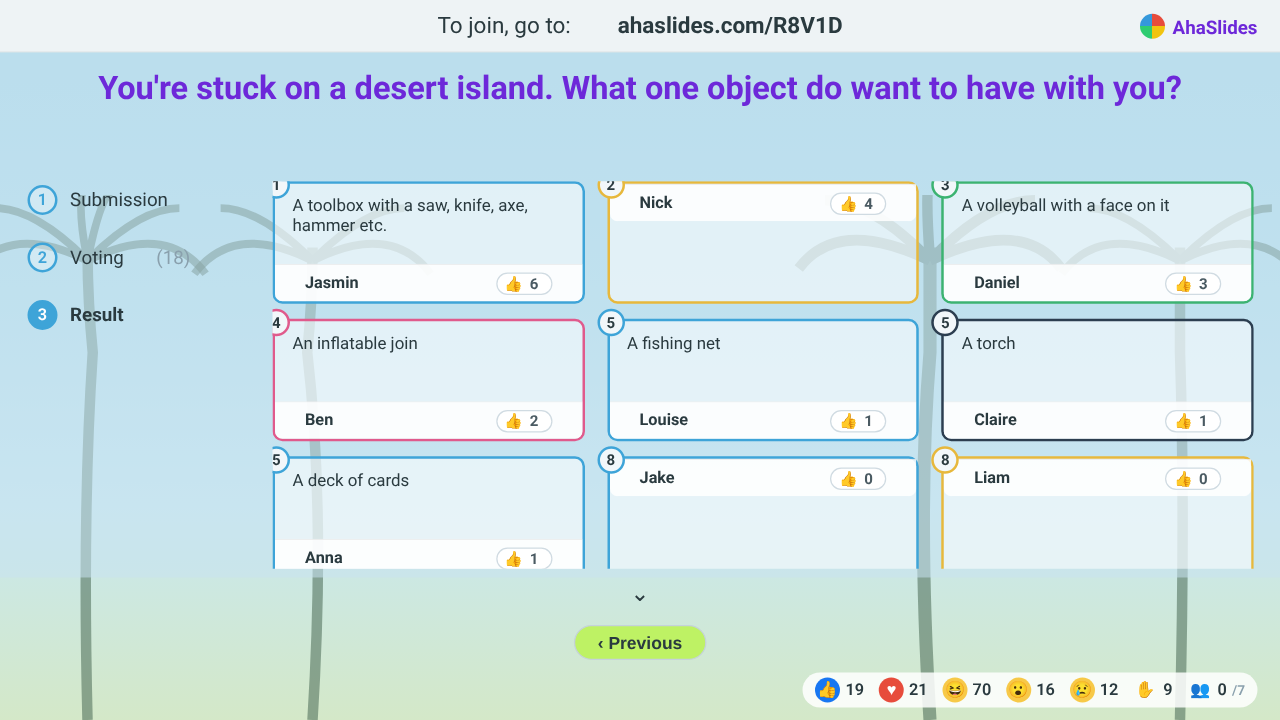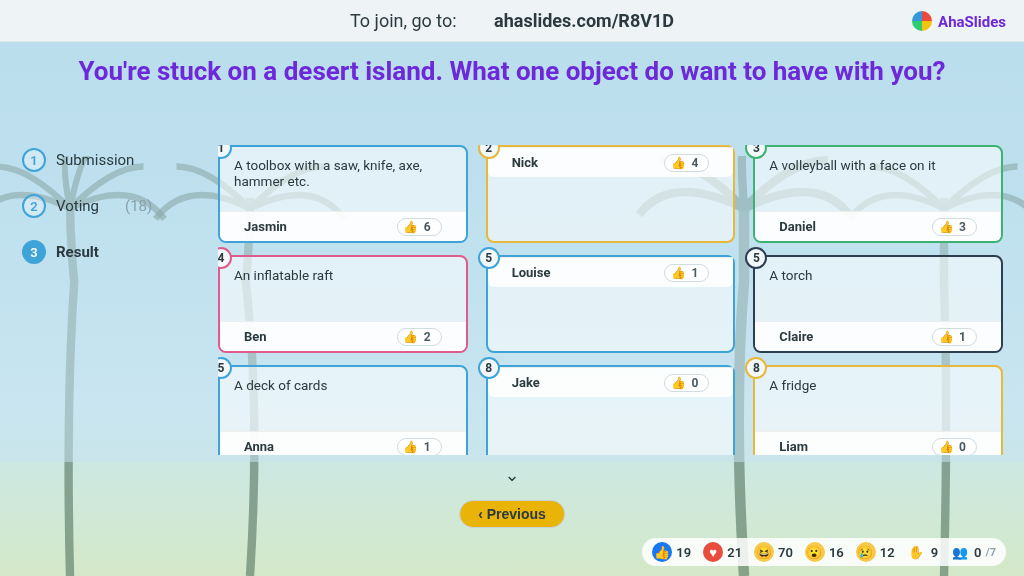--- a/index.html
+++ b/index.html
@@ -170,21 +170,21 @@
     transform: translateX(-50%);
     font-size: 18px;
     color: #2a3a3f;
     cursor: pointer;
   }
   .prev-btn {
     position: absolute;
     left: 50%;
     top: 500px;
     transform: translateX(-50%);
-    background: #eab308;
+    background: #bef264;
     border: 1px solid #c5d2da;
     border-radius: 18px;
     padding: 5px 18px;
     font-size: 14px;
     font-weight: 600;
     color: #2a3a3f;
     cursor: pointer;
   }
 
   .reactions {
@@ -294,31 +294,32 @@
       <div class="footer">
         <span>Daniel</span>
         <span class="votes">
           <span class="thumb">👍</span>
           <span>3</span>
         </span>
       </div>
     </div>
     <div class="card c-pink">
       <div class="rank">4</div>
-      <div class="body">An inflatable raft</div>
+      <div class="body">An inflatable join</div>
       <div class="footer">
         <span>Ben</span>
         <span class="votes">
           <span class="thumb">👍</span>
           <span>2</span>
         </span>
       </div>
     </div>
     <div class="card c-blue">
       <div class="rank">5</div>
+      <div class="body">A fishing net</div>
       <div class="footer">
         <span>Louise</span>
         <span class="votes">
           <span class="thumb">👍</span>
           <span>1</span>
         </span>
       </div>
     </div>
     <div class="card c-navy">
       <div class="rank">5</div>
@@ -347,21 +348,20 @@
       <div class="footer">
         <span>Jake</span>
         <span class="votes">
           <span class="thumb">👍</span>
           <span>0</span>
         </span>
       </div>
     </div>
     <div class="card c-yellow">
       <div class="rank">8</div>
-      <div class="body">A fridge</div>
       <div class="footer">
         <span>Liam</span>
         <span class="votes">
           <span class="thumb">👍</span>
           <span>0</span>
         </span>
       </div>
     </div>
   </div>
 

